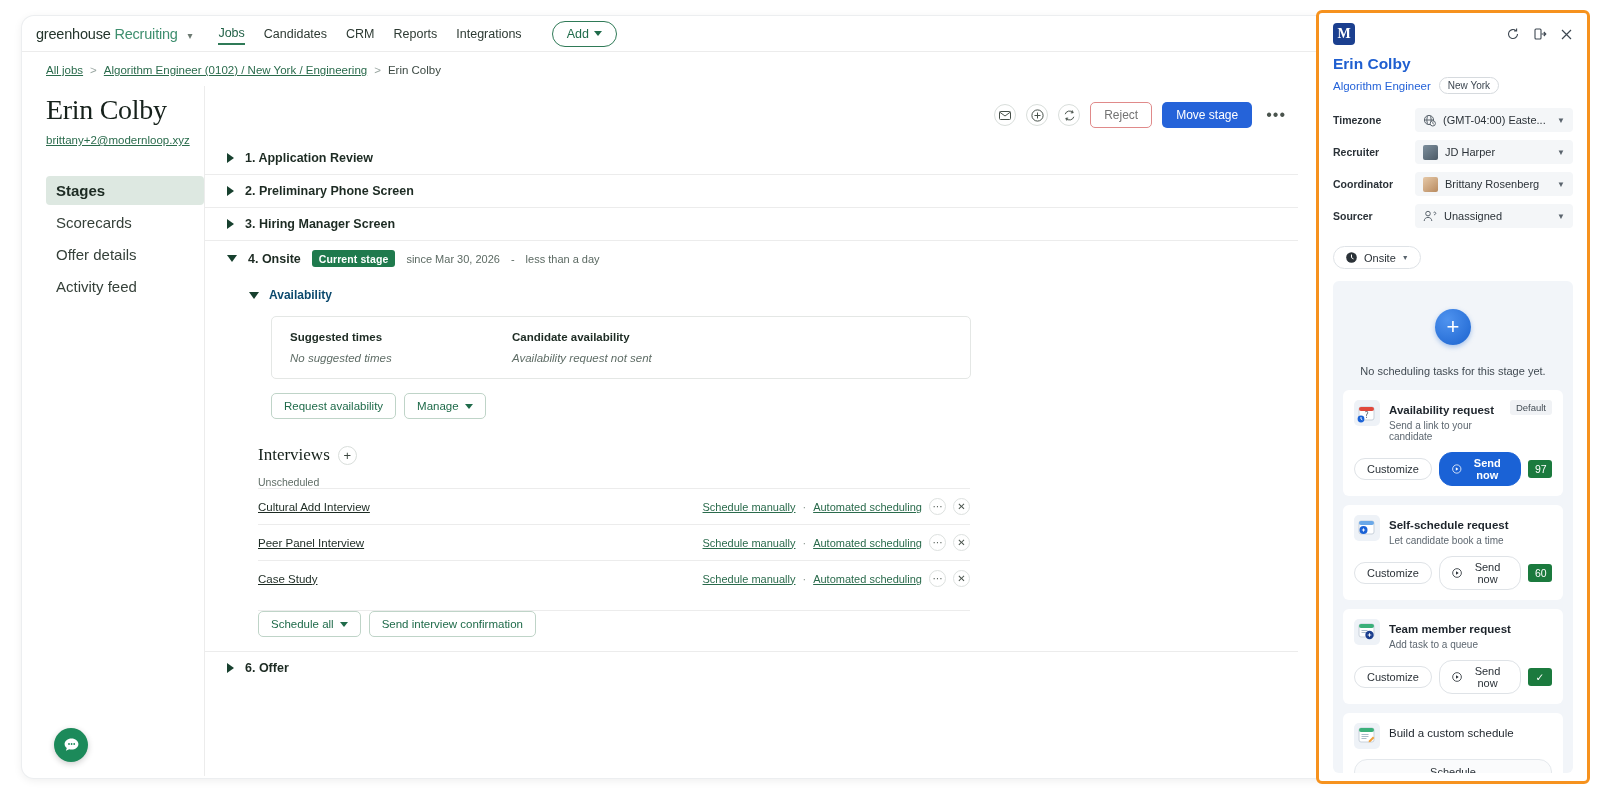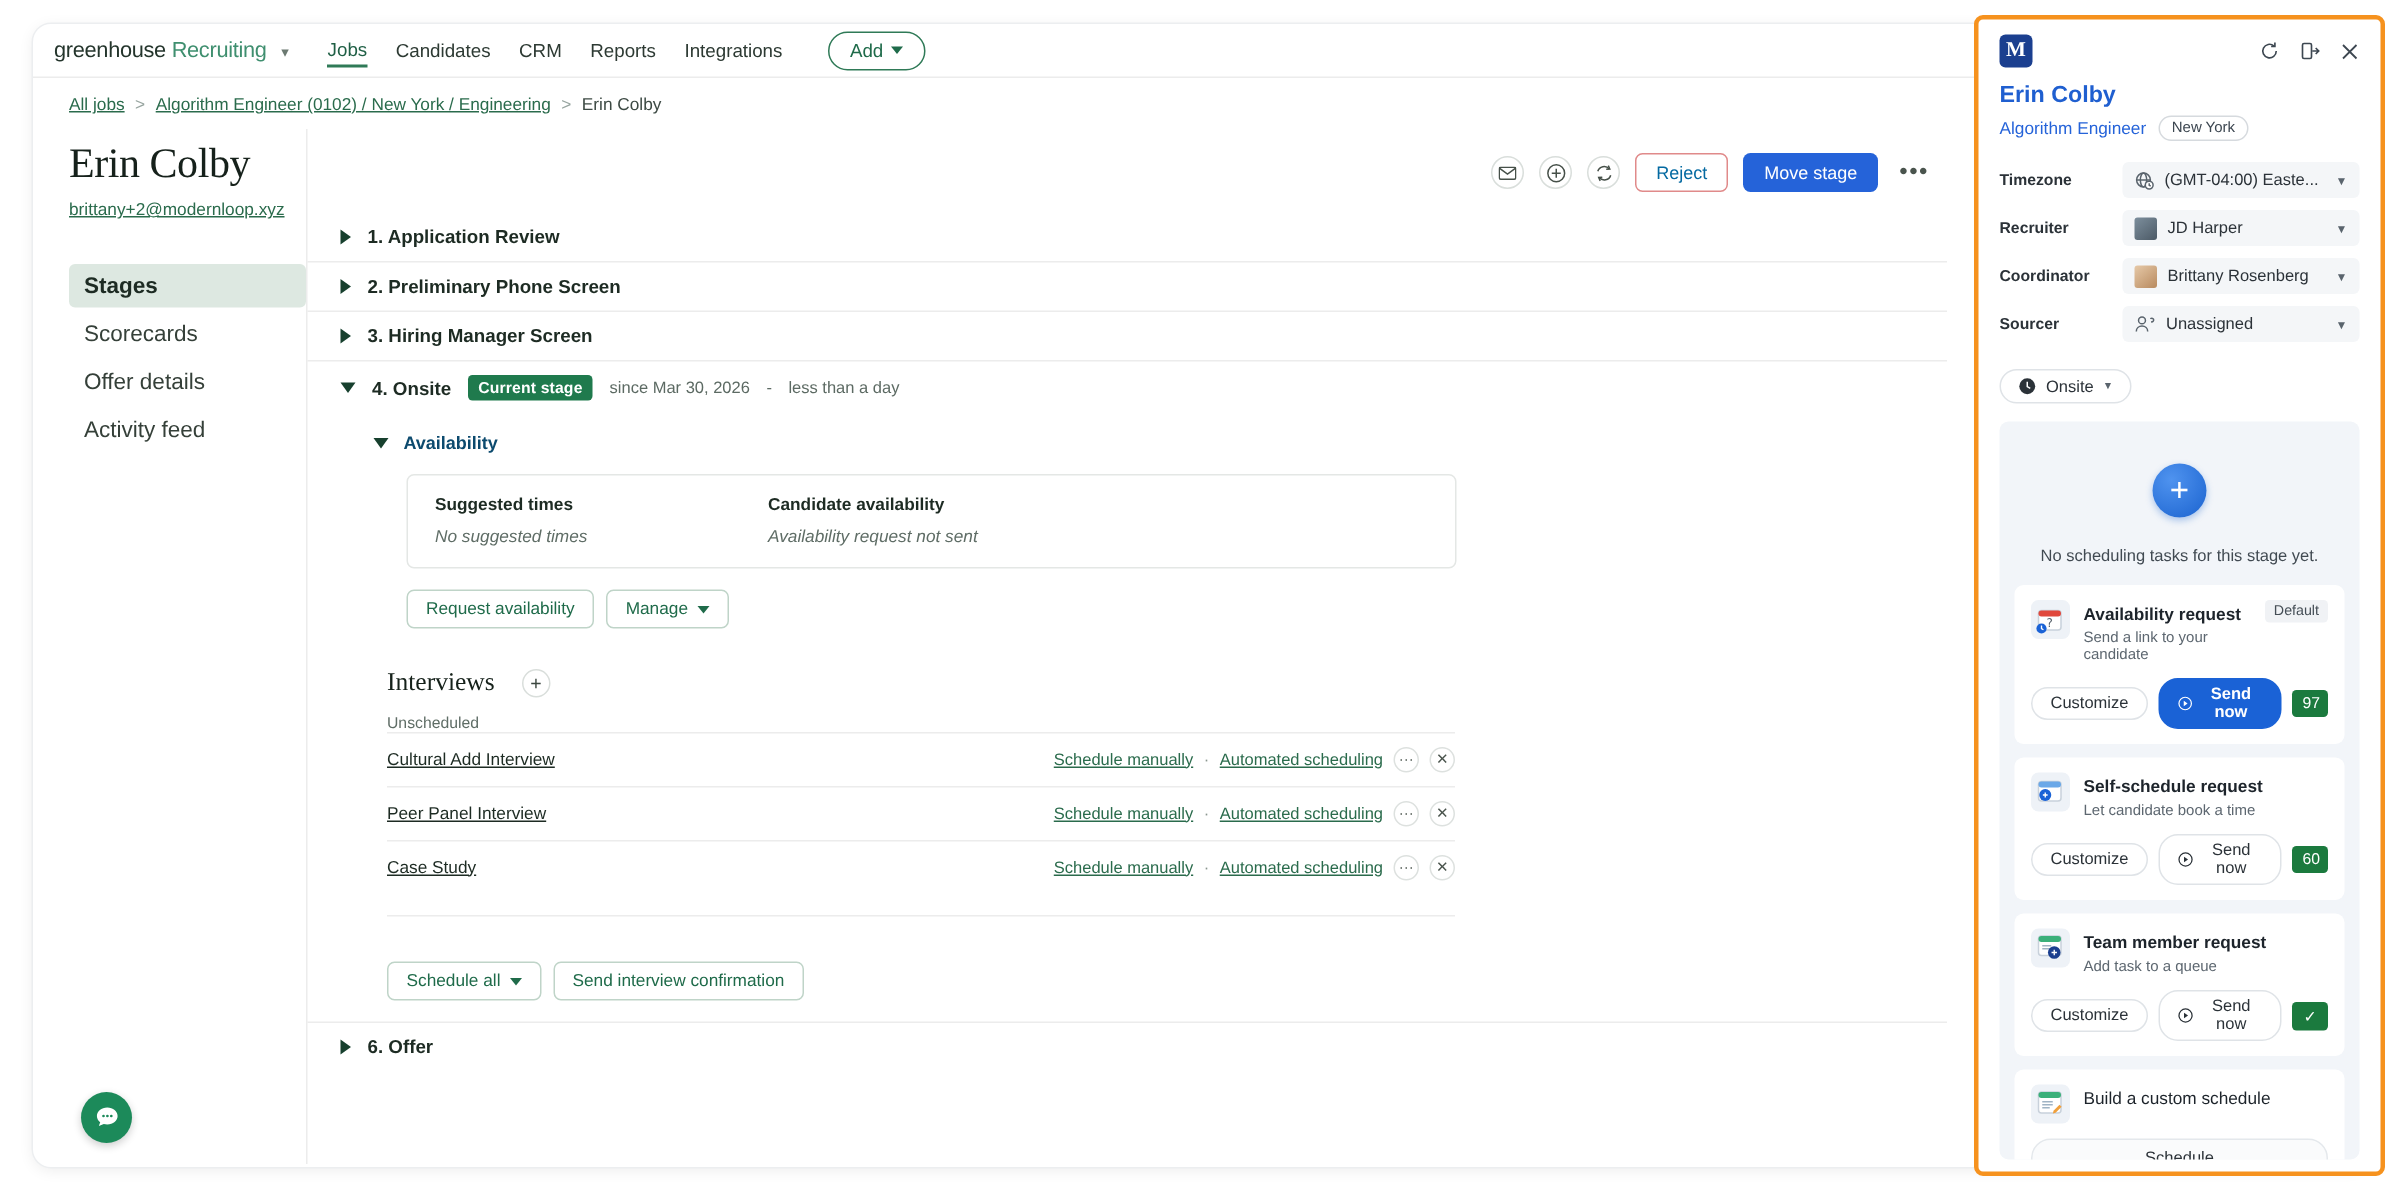--- a/index.html
+++ b/index.html
@@ -85,21 +85,21 @@
     gap: 10px; padding: 14px 8px 12px 0; height: 56px;
   }
   .icon-circ {
     width: 22px; height: 22px; border-radius: 50%;
     border: 1px solid #d9dedb; background: #fff;
     display: flex; align-items: center; justify-content: center;
     cursor: pointer; color: #465049;
   }
   .icon-circ svg { display: block; }
   .btn-reject {
-    border: 1px solid #e08a8a; color: #0369a1; background: #fff;
+    border: 1px solid #e08a8a; color: #737373; background: #fff;
     font-size: 12px; border-radius: 5px; padding: 5px 13px; cursor: pointer;
   }
   .btn-move {
     background: #2563d9; color: #fff; border: none;
     font-size: 12px; border-radius: 5px; padding: 6px 14px; cursor: pointer;
   }
   .kebab { color: #4a544d; font-size: 16px; letter-spacing: 1px; cursor: pointer; padding: 0 4px; }
 
   
   .stages { padding-left: 0px; }
@@ -132,21 +132,21 @@
   .avail-col h4 { font-size: 11.5px; color: #1d2b23; font-weight: 700; margin-bottom: 9px; }
   .avail-col p { font-size: 11.5px; color: #5f6d66; font-style: italic; }
   .avail-actions { margin: 14px 0 0 22px; display: flex; gap: 8px; }
   .btn-outline {
     border: 1px solid #bfd4c8; color: #1f6b4a; background: #fff;
     font-size: 11.5px; border-radius: 5px; padding: 6px 12px; cursor: pointer;
     display: inline-flex; align-items: center; gap: 6px;
   }
 
   .interviews { margin: 26px 0 0 9px; }
-  .int-title { display: flex; align-items: center; gap: 18px; }
+  .int-title { display: flex; align-items: center; gap: 8px; }
   .int-title h3 { font-family: "Liberation Serif", serif; font-size: 17px; color: #15211a; font-weight: 400; }
   .plus-circ {
     width: 19px; height: 19px; border-radius: 50%; border: 1px solid #d9dedb;
     display: flex; align-items: center; justify-content: center; font-size: 13px;
     color: #3c4740; cursor: pointer; line-height: 1;
   }
   .unsched { margin-top: 11px; font-size: 10.5px; color: #5f6d66; }
   .int-row {
     display: flex; align-items: center; justify-content: space-between;
     border-top: 1px solid #ececec; padding: 9px 0;
@@ -155,21 +155,21 @@
   .int-row:first-of-type { margin-top: 12px; }
   .int-name { font-size: 11.5px; color: #1d2b23; text-decoration: underline; cursor: pointer; }
   .int-actions { display: flex; align-items: center; gap: 7px; font-size: 11px; }
   .int-actions a { color: #2a6b4c; text-decoration: underline; cursor: pointer; }
   .int-actions .sep { color: #8a968f; }
   .mini-circ {
     width: 17px; height: 17px; border-radius: 50%; border: 1px solid #dde1df;
     display: inline-flex; align-items: center; justify-content: center;
     font-size: 10px; color: #4a544d; cursor: pointer; line-height: 1;
   }
-  .int-foot { display: flex; gap: 8px; margin-top: 14px; border-top: 1px solid #ececec; padding-top: 30px; width: 712px;}
+  .int-foot { display: flex; gap: 8px; margin-top: 14px; border-top: 1px solid #ececec; padding-top: 0; width: 712px;}
 
   .stage-row.bottomed { border-top: 1px solid #ececec; }
 
   
   .detailcol { width: 258px; flex: 0 0 258px; border-left: 1px solid #ececec; }
   .detail-head {
     display: flex; align-items: center; gap: 11px;
     padding: 14px 0 13px 18px; height: 50px;
     border-bottom: 1px solid #ececec;
   }

